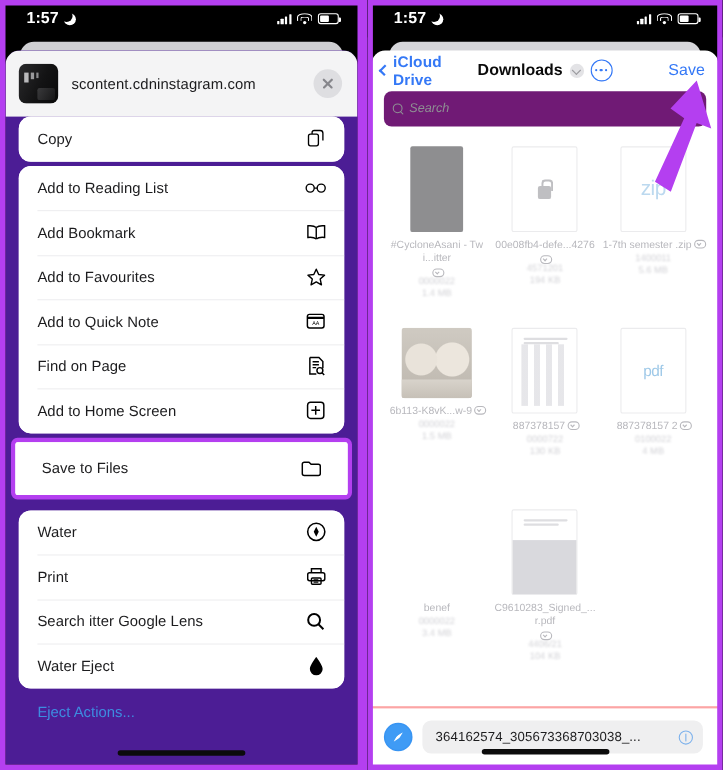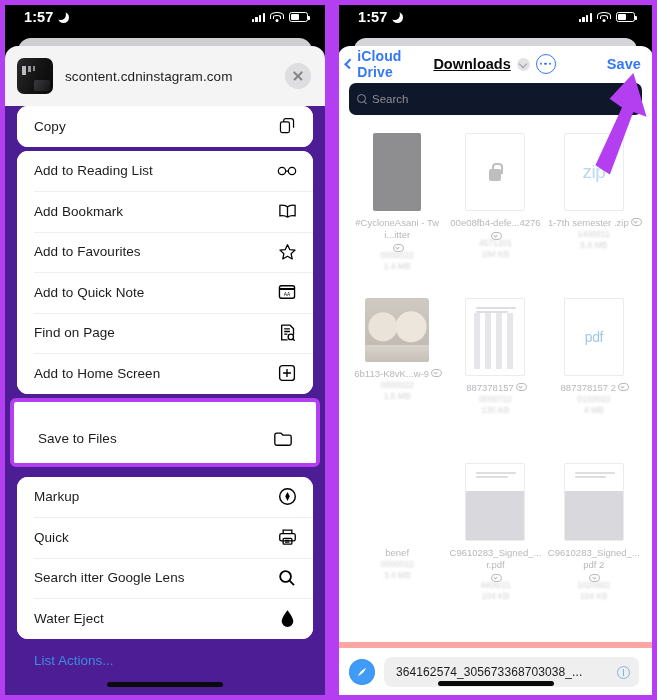--- a/index.html
+++ b/index.html
@@ -170,21 +170,21 @@
 
   
   .hl-box {
     position:relative;
     border:4px solid #b43ff0;
     border-radius:6px;
     margin:0 -7px 10px -7px;
     background:#fff;
     padding:0;
   }
-  .hl-box .row { height:48px; border-radius:2px; padding-left:24px; padding-right:22px;margin-top:13px; }
+  .hl-box .row { height:48px; border-radius:2px; padding-left:24px; padding-right:22px; }
 
   .edit-actions {
     font-size:13.5px; color:#3d8ce0;
     padding:10px 0 0 17px;
   }
 
   .home-indicator {
     position:absolute; left:50%; transform:translateX(-50%);
     bottom:14px; width:116px; height:5px;
     background:#0b0b0b; border-radius:3px;
@@ -214,21 +214,20 @@
   .chev-left {
     width:8px; height:8px; border-left:2.2px solid #3478f6;
     border-bottom:2.2px solid #3478f6; transform:rotate(45deg);
     margin-right:1px;
   }
   .nav-title {
     flex:1 1 auto; display:flex; align-items:center;
     justify-content:center; gap:6px;
     font-size:14.5px; font-weight:bold; color:#0a0a0a;
     margin-left:-4px;
-    text-decoration:underline;
   }
   .chev-down {
     width:13px; height:13px; border-radius:50%;
     background:#e3e3e6; position:relative; flex:0 0 auto;
   }
   .chev-down::after{
     content:""; position:absolute; left:3.6px; top:3.6px;
     width:5px; height:5px;
     border-right:1.5px solid #9b9b9f; border-bottom:1.5px solid #9b9b9f;
     transform:rotate(45deg);
@@ -239,27 +238,27 @@
     border:1.6px solid #3478f6; position:relative;
   }
   .more-btn i {
     position:absolute; top:50%; transform:translateY(-50%);
     width:2.4px; height:2.4px; border-radius:50%; background:#3478f6;
   }
   .more-btn i:nth-child(1){ left:3.2px; }
   .more-btn i:nth-child(2){ left:7.6px; }
   .more-btn i:nth-child(3){ left:12px; }
   .save-btn {
-    color:#3478f6; font-size:14.5px; font-weight:bold; letter-spacing:.1px;margin-left:40px;
+    color:#3478f6; font-size:14.5px; font-weight:normal; letter-spacing:.1px;margin-left:40px;
   }
 
   .search-wrap { padding:1px 11px 8px 11px; }
   .searchbar {
-    height:22px; border-radius:7px; background:#0f172a;
-    display:flex; align-items:center; gap:5px; padding:16px 8px;
+    height:22px; border-radius:7px; background:#701a75;
+    display:flex; align-items:center; gap:5px; padding:16px 8px;font-style:italic;
   }
   .search-ico {
     width:10px; height:10px; position:relative; flex:0 0 auto;
   }
   .search-ico::before{
     content:""; position:absolute; left:0; top:0;
     width:7px; height:7px; border:1.4px solid #8e8e93; border-radius:50%;
   }
   .search-ico::after{
     content:""; position:absolute; right:0.4px; bottom:0.4px;
@@ -364,21 +363,21 @@
   }
   .fmeta {
     font-size:8.5px; line-height:11px; text-align:center;
     color:#d3d3d7; filter:blur(1.1px);
   }
 
   .name-bar {
     height:54px; display:flex; align-items:center; gap:9px;
     padding:0 14px 0 11px;
     background:#fff;
-    border-top:6px solid #fca5a5;
+    border-top:2px solid #fca5a5;
   }
   .safari-ico {
     width:26px; height:26px; border-radius:50%;
     background:radial-gradient(circle at 50% 50%,#3f9bf5 0 60%,#1273e6 100%);
     position:relative; flex:0 0 auto;
   }
   .safari-ico::after{
     content:""; position:absolute; left:50%; top:50%;
     width:12px; height:3px; background:#fff;
     transform:translate(-50%,-50%) rotate(-45deg);
@@ -539,31 +538,31 @@
                 <svg width="20" height="16" viewBox="0 0 22 18" fill="none" stroke="#000" stroke-width="1.5">
                   <path d="M1.8 5.2V14a2 2 0 0 0 2 2h14.4a2 2 0 0 0 2-2V6.6a2 2 0 0 0-2-2h-7.4L8.6 2.4H3.8a2 2 0 0 0-2 2z"></path>
                 </svg>
               </span>
             </div>
           </div>
 
           <div class="group">
 
             <div class="row">
-              <span class="row-label">Markup</span>
+              <span class="row-label">Water</span>
               <span class="row-icon">
                 <svg width="19" height="19" viewBox="0 0 20 20" fill="none" stroke="#000" stroke-width="1.5">
                   <circle cx="10" cy="10" r="8.2"></circle>
                   <path d="M10 5.2l2.4 4.6-2.4 5-2.4-5z" fill="#000" stroke="none"></path>
                 </svg>
               </span>
             </div>
 
             <div class="row">
-              <span class="row-label">Quick</span>
+              <span class="row-label">Print</span>
               <span class="row-icon">
                 <svg width="19" height="18" viewBox="0 0 20 19" fill="none" stroke="#000" stroke-width="1.4">
                   <path d="M5.4 6V2.2h9.2V6"></path>
                   <rect x="1.8" y="6" width="16.4" height="7.6" rx="1.8"></rect>
                   <rect x="5.4" y="11" width="9.2" height="6" rx="1"></rect>
                   <path d="M7.4 13h4.6M7.4 15h4.6"></path>
                 </svg>
               </span>
             </div>
 
@@ -581,21 +580,21 @@
               <span class="row-label">Water Eject</span>
               <span class="row-icon">
                 <svg width="15" height="19" viewBox="0 0 16 20" fill="#000">
                   <path d="M8 1.2C8 1.2 1.8 9 1.8 12.8a6.2 6.2 0 0 0 12.4 0C14.2 9 8 1.2 8 1.2z"></path>
                 </svg>
               </span>
             </div>
 
           </div>
 
-          <div class="edit-actions">List Actions...</div>
+          <div class="edit-actions">Eject Actions...</div>
 
         </div>
       </div>
     </div>
 
     <div class="home-indicator"></div>
   </div>
 
   <div class="phone right">
 
@@ -744,35 +743,20 @@
             <span class="shade"></span>
           </div>
           <div class="fname">
             <span>C9610283_Signed_...r.pdf</span>
               <span class="cloud-ico"></span>
           </div>
           <div class="fmeta">4406/21</div>
           <div class="fmeta">104 KB</div>
         </div>
 
-        <div class="file-cell">
-          <div class="thumb doc">
-            <span class="lines">
-                <i></i>
-                <i></i>
-              </span>
-            <span class="shade"></span>
-          </div>
-          <div class="fname">
-            <span>C9610283_Signed_...pdf 2</span>
-              <span class="cloud-ico"></span>
-          </div>
-          <div class="fmeta">1020601</div>
-          <div class="fmeta">104 KB</div>
-        </div>
 
       </div>
 
       <div class="name-bar">
         <span class="safari-ico"></span>
         <div class="name-field">
           <span class="name-value">364162574_305673368703038_...</span>
           <span class="clear-ico"></span>
         </div>
       </div>

